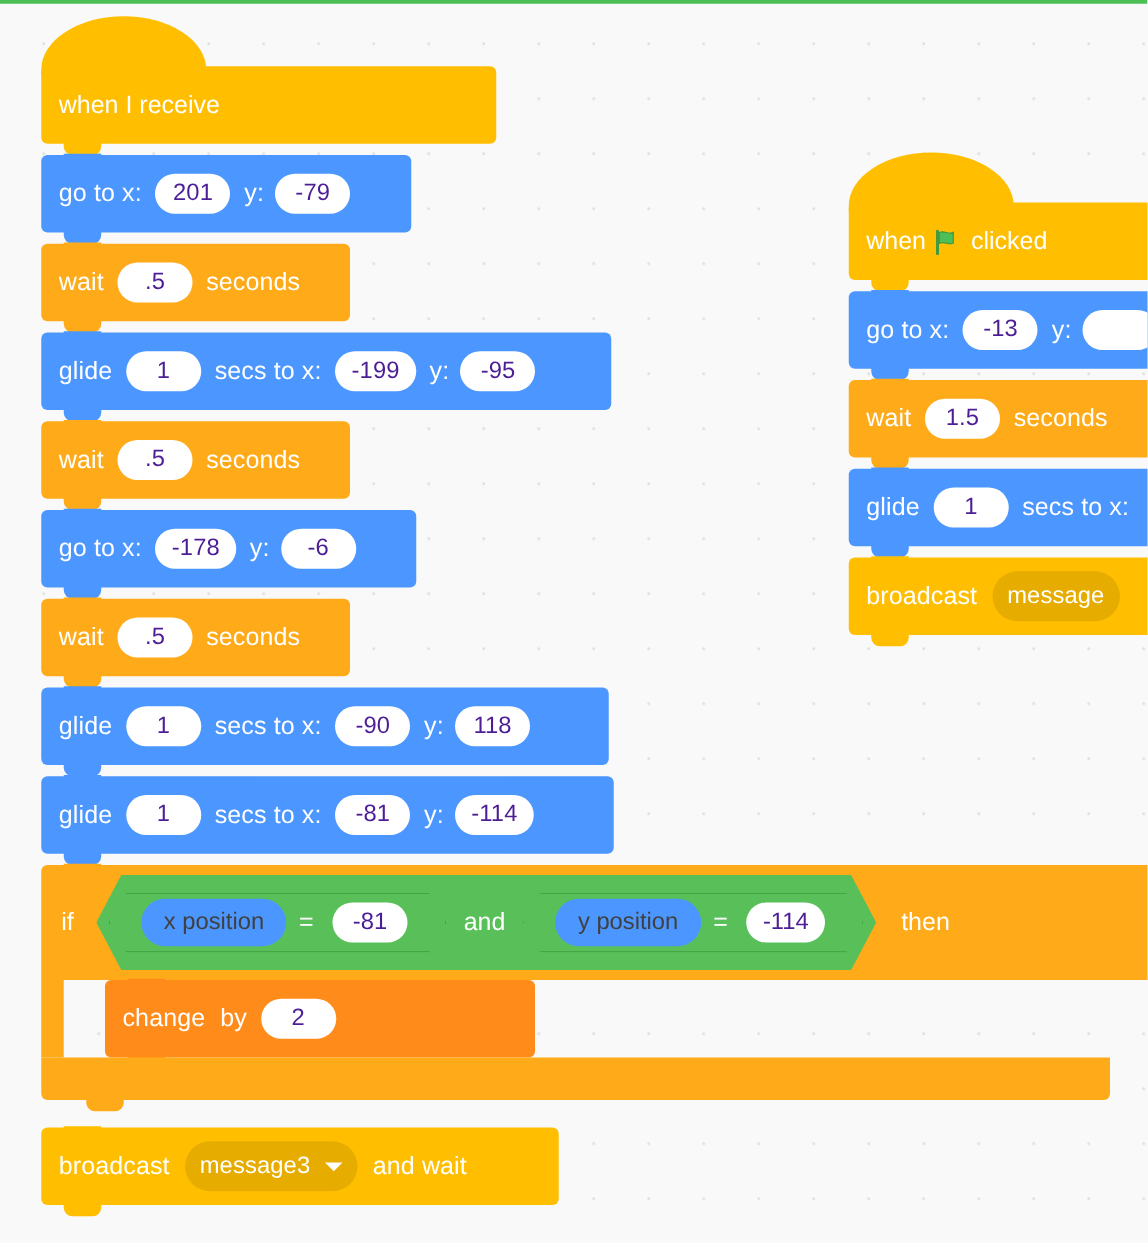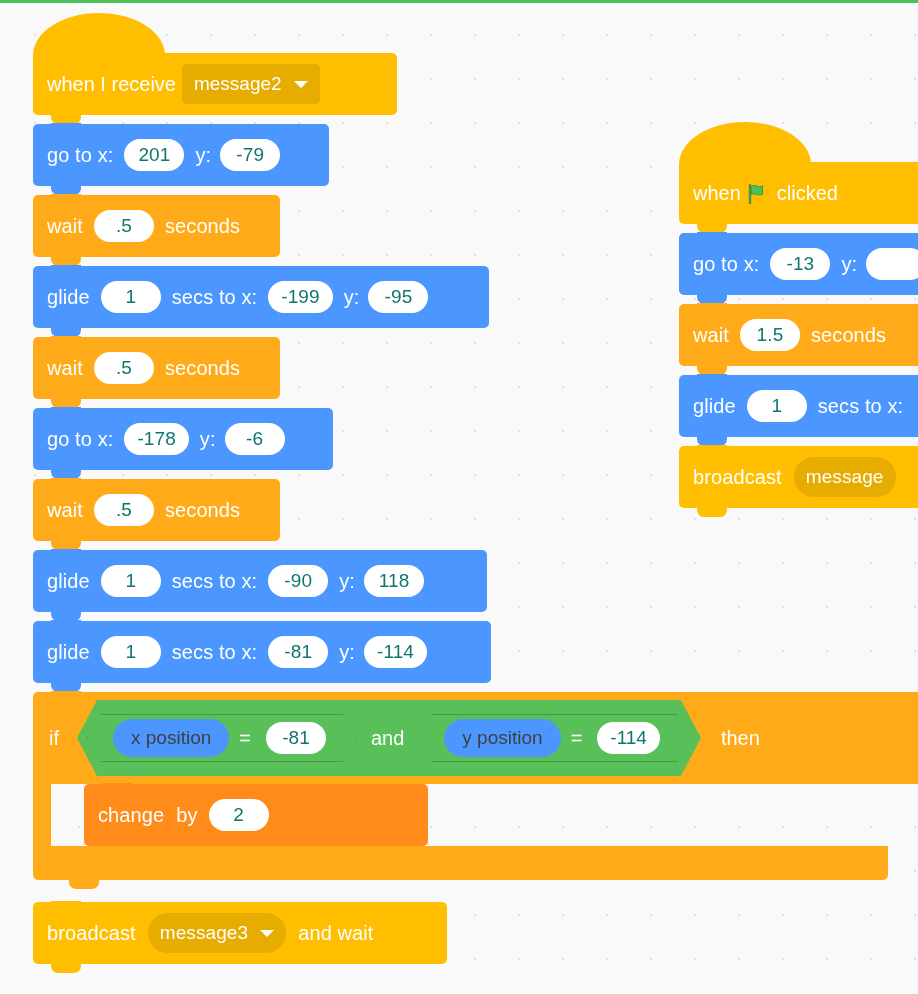--- a/index.html
+++ b/index.html
@@ -72,21 +72,21 @@
   }
 
   
   .c-event{background:#ffbf00;}
   .c-motion{background:#4c97ff;}
   .c-control{background:#ffab19;}
   .c-data{background:#ff8c1a;}
 
   
   .num{
-    background:#fff;color:#0f766e;
+    background:#fff;color:#4c1d95;
     border-radius:16px;
     height:32px;min-width:34px;
     padding:0 13px;
     display:inline-flex;align-items:center;justify-content:center;
     font-size:19px;margin:4px 5px;
   }
   .drop{
     border-radius:5px;
     height:40px;padding:0 12px;
     display:inline-flex;align-items:center;gap:12px;
@@ -157,24 +157,20 @@
 
 <div id="top-rule"></div>
 
 <div id="workspace">
 
   <div class="script" style="left:33px;top:8px;">
 
     <div class="hat" style="width:364px;">
       <div class="dome"></div>
       <span class="lbl">when I receive</span>
-      <span class="drop ev">
-        <span>message2</span>
-        <span class="caret"></span>
-      </span>
     </div>
 
     <div class="blk stack c-motion" style="width:296px;">
       <span class="lbl">go to x:</span>
       <span class="num">201</span>
       <span class="lbl pre tight">y:</span>
       <span class="num">-79</span>
     </div>
 
     <div class="blk stack c-control" style="width:247px;">

